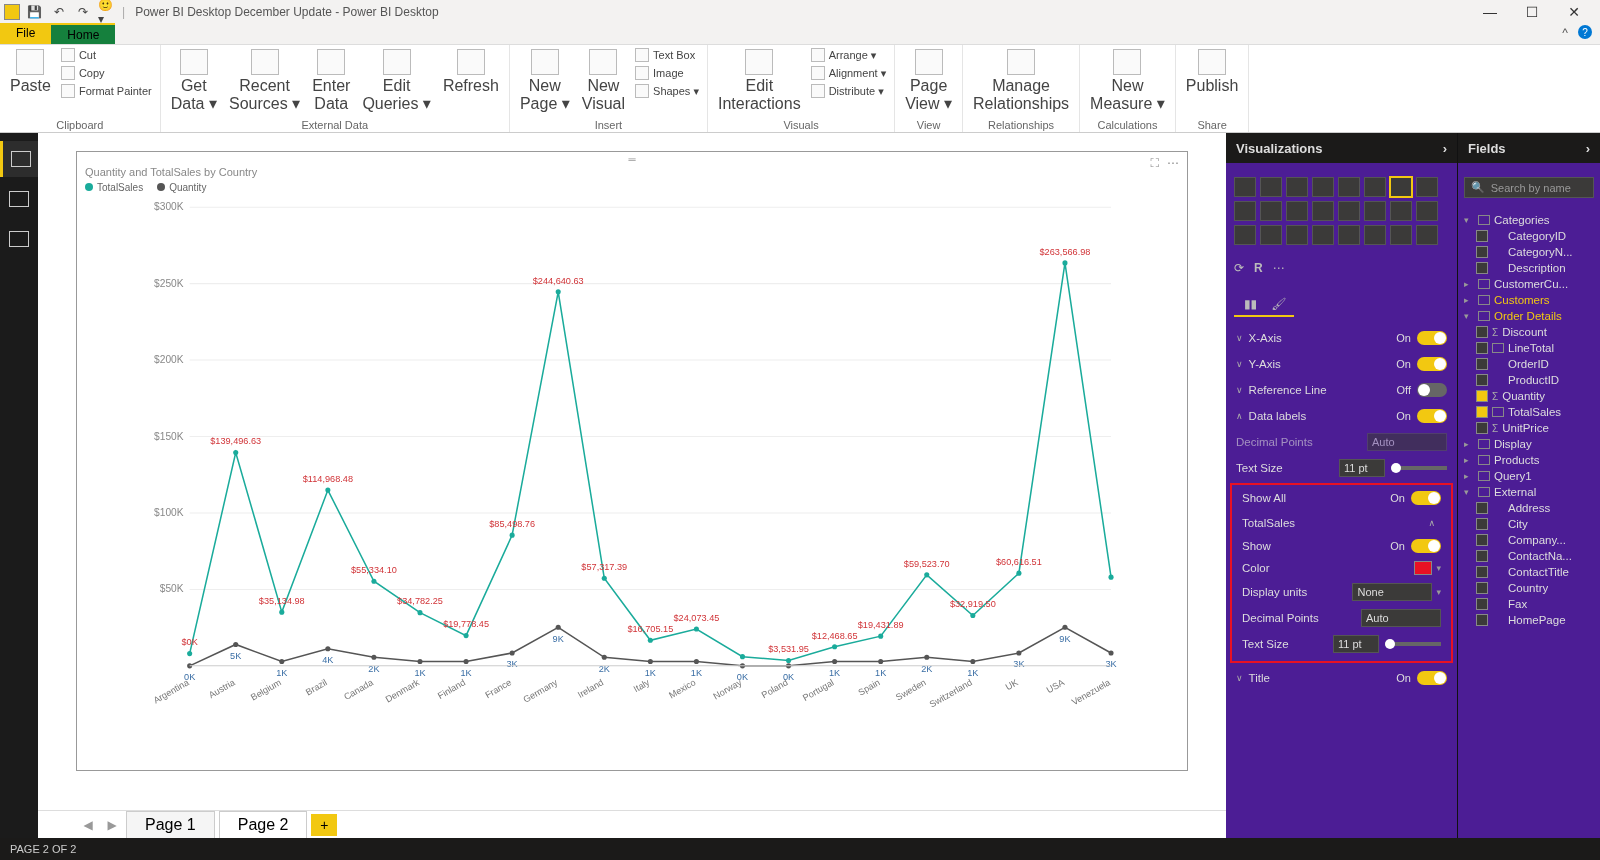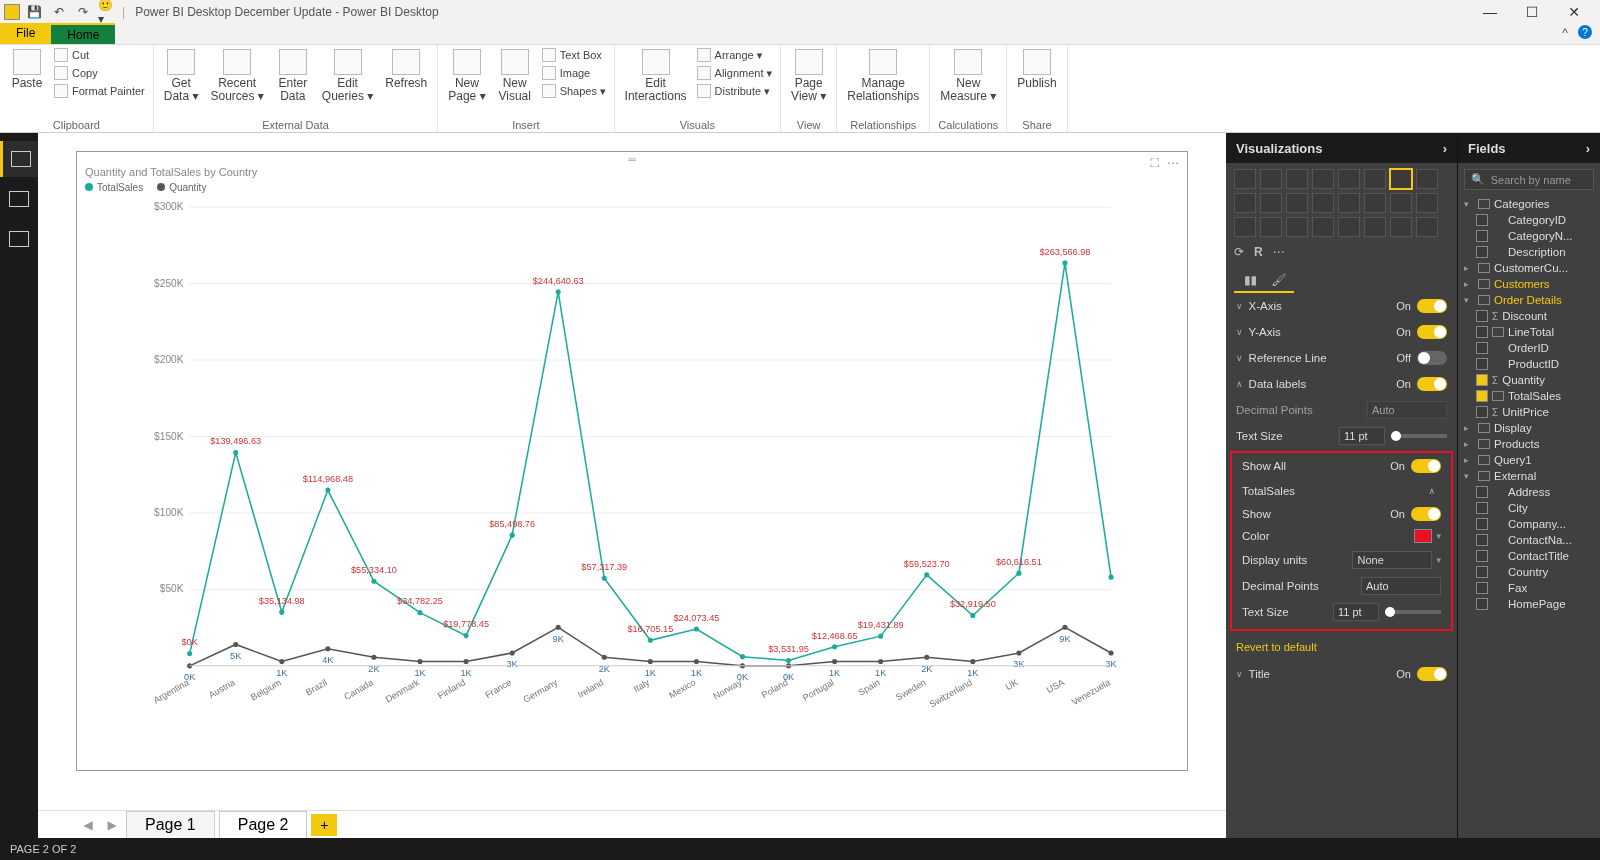--- a/index.html
+++ b/index.html
@@ -19,21 +19,21 @@
 .menu-tab.active { background: #15803d; border-top: 2px solid #f2c811; }
 .collapse-ribbon { margin-left: auto; padding: 3px 6px; color: #555; }
 .help-icon { width: 14px; height: 14px; border-radius: 50%; background: #0078d4; color: #fff; font-size: 10px; display: flex; align-items: center; justify-content: center; margin: 2px 8px 0 4px; }
 
 .ribbon { height: 88px; background: #fff; border-bottom: 1px solid #ccc; display: flex; }
 .ribbon-group { border-right: 1px solid #e5e5e5; display: flex; flex-direction: column; padding: 2px 6px 0; }
 .ribbon-group-body { flex: 1; display: flex; align-items: flex-start; gap: 4px; }
 .ribbon-group-label { text-align: center; font-size: 11px; color: #666; padding: 2px 0 1px; }
 .big-btn { display: flex; flex-direction: column; align-items: center; gap: 2px; padding: 2px 4px; cursor: pointer; min-width: 42px; }
 .big-btn .bicon { width: 28px; height: 26px; border: 1px solid #bbb; background: #fafafa; }
-.big-btn .blabel { font-size: 12px; text-align: center; line-height: 1.1; white-space: pre; color: #444; }
+.big-btn .blabel { font-size: 16px; text-align: center; line-height: 1.1; white-space: pre; color: #444; }
 .small-btns { display: flex; flex-direction: column; gap: 2px; justify-content: center; }
 .small-btn { display: flex; align-items: center; gap: 4px; font-size: 11px; color: #444; padding: 1px 2px; cursor: pointer; }
 .small-btn .sicon { width: 14px; height: 14px; border: 1px solid #bbb; background: #fafafa; }
 
 .mainrow { display: flex; height: 705px; }
 .left-rail { width: 38px; background: #1b1b1b; display: flex; flex-direction: column; padding-top: 8px; gap: 4px; }
 .rail-btn { width: 38px; height: 36px; display: flex; align-items: center; justify-content: center; color: #ccc; cursor: pointer; }
 .rail-btn.active { background: #2d2d2d; border-left: 3px solid #f2c811; }
 .rail-glyph { width: 20px; height: 16px; border: 1px solid #ccc; }
 
@@ -46,21 +46,21 @@
 .legend { display:flex; align-items:center; gap:14px; padding: 0 0 4px 8px; font-size:10px; color:#666;}
 .legend .dot { width:8px; height:8px; border-radius:50%; display:inline-block; margin-right:4px;}
 .chart-svg { width: 100%; height: 530px; }
 
 .page-tabs { height: 28px; border-top:1px solid #ddd; display:flex; align-items:center; padding-left: 40px; gap:4px;}
 .ptab-nav { width:20px; text-align:center; color:#999; cursor:pointer;}
 .ptab { padding: 4px 18px; font-size:16px; border:1px solid #ccc; border-bottom:none; cursor:pointer; background:#f5f5f5;}
 .ptab.active { background:#fff; }
 .ptab-add { width:26px; height:22px; background:#f2c811; display:flex; align-items:center; justify-content:center; font-size:14px; cursor:pointer;}
 
-.panel { background:#404040; color:#ddd; display:flex; flex-direction:column; }
+.panel { background:#4c1d95; color:#ddd; display:flex; flex-direction:column;gap:8px; }
 .viz-panel { width:232px; border-right:1px solid #111; }
 .fields-panel { width:142px; }
 .panel-header { height:30px; display:flex; align-items:center; padding:0 10px; font-size:13px; font-weight:600; justify-content:space-between; background:#1b1a19;}
 .viz-gallery { padding:6px 8px; display:grid; grid-template-columns:repeat(8,22px); gap:4px; }
 .viz-tile { width:22px; height:20px; background:#3b3a39; border:1px solid #555; cursor:pointer; }
 .viz-tile.sel { border:1px solid #f2c811; outline:1px solid #f2c811; }
 .viz-extras { padding:2px 8px 8px; display:flex; gap:10px; align-items:center; color:#bbb; font-size:12px;}
 .viz-tabs { display:flex; gap:14px; padding:6px 10px 4px; border-bottom:2px solid #f2c811; width:60px; margin-left:8px;}
 .viz-tab { color:#bbb; cursor:pointer; }
 .format-list { flex:1; overflow:auto; font-size:11.5px; }
@@ -545,21 +545,20 @@
             <input class="field-input" value="Auto" style="">
           </div>
         <div class="fmt-row sub-section">
             <span class="lbl">Text Size</span>
             <input class="field-input" style="width: 46px;" value="11 pt">
             <span class="slider">
               <span class="sknob"></span>
             </span>
           </div>
       </div>
-      <div class="revert">Revert to default</div>
       <div class="fmt-row">
           <span class="chev">∨</span>
           <span class="lbl">Title</span>
           <span class="toggle-label">On</span>
           <span class="toggle on">
             <span class="knob"></span>
           </span>
         </div>
     </div>
   </div>

